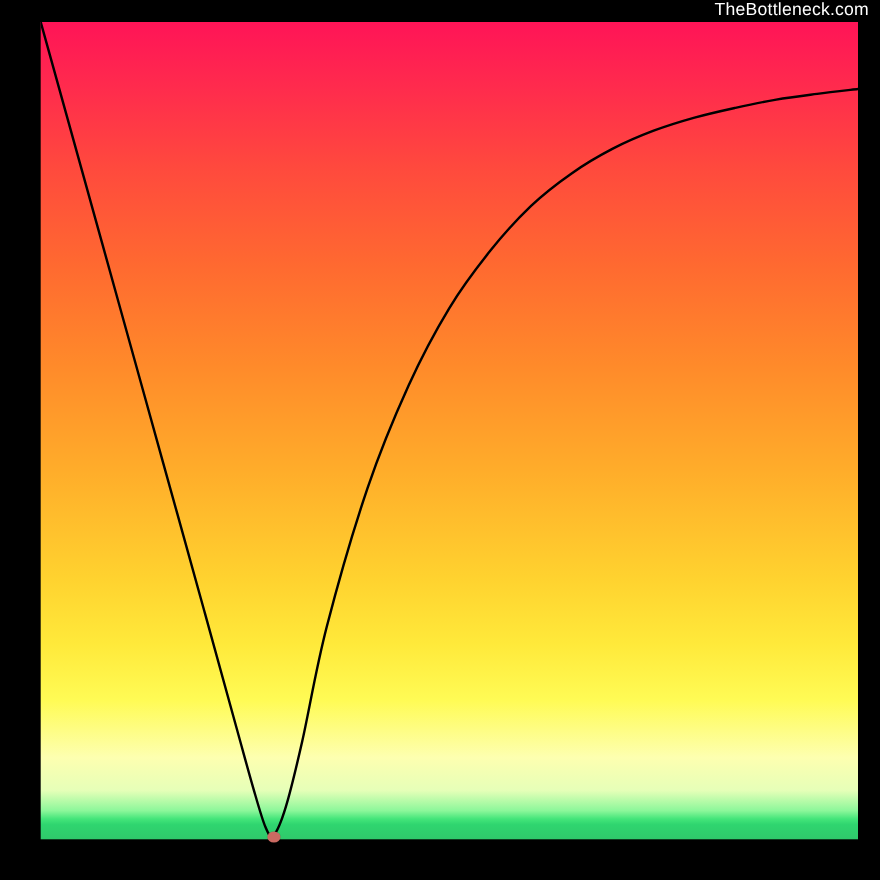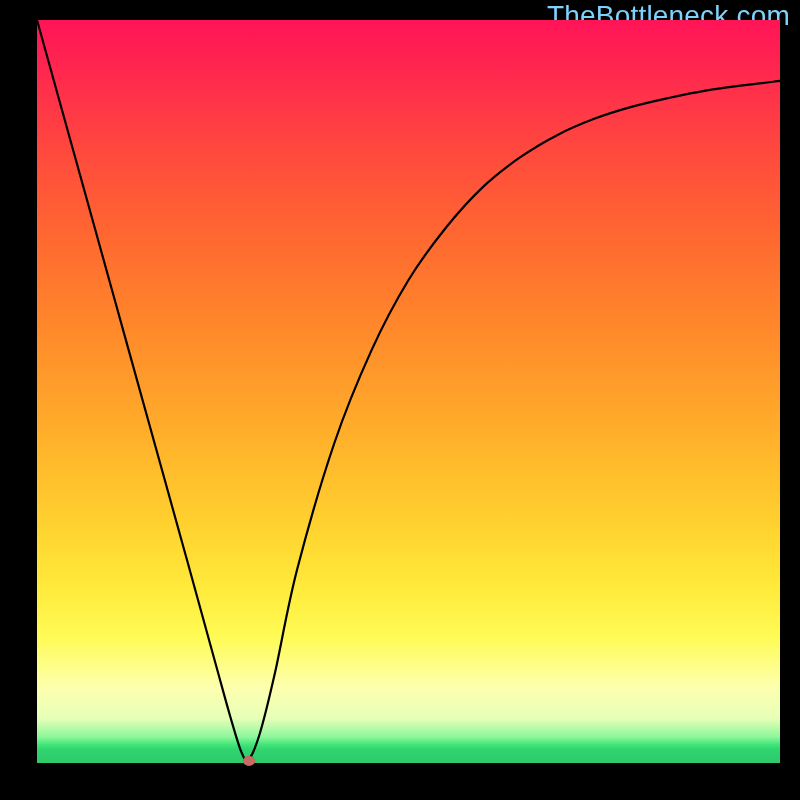--- a/index.html
+++ b/index.html
@@ -57,22 +57,22 @@
     height: 10px;
     border-radius: 50%;
     background: #cb6a62;
     transform: translate(-50%, -50%);
     box-shadow: 0 0 0 0.5px rgba(0,0,0,0.1);
   }
   .watermark {
     position: absolute;
     top: 2px;
     right: 10px;
-    color: #7dd3fc;
-    font-size: 28px;
+    color: #ffffff;
+    font-size: 16px;
     font-weight: 500;
     line-height: 1;
     letter-spacing: 0.2px;
   }
 </style>
 </head>
 <body>
 
 <div class="frame">
 

